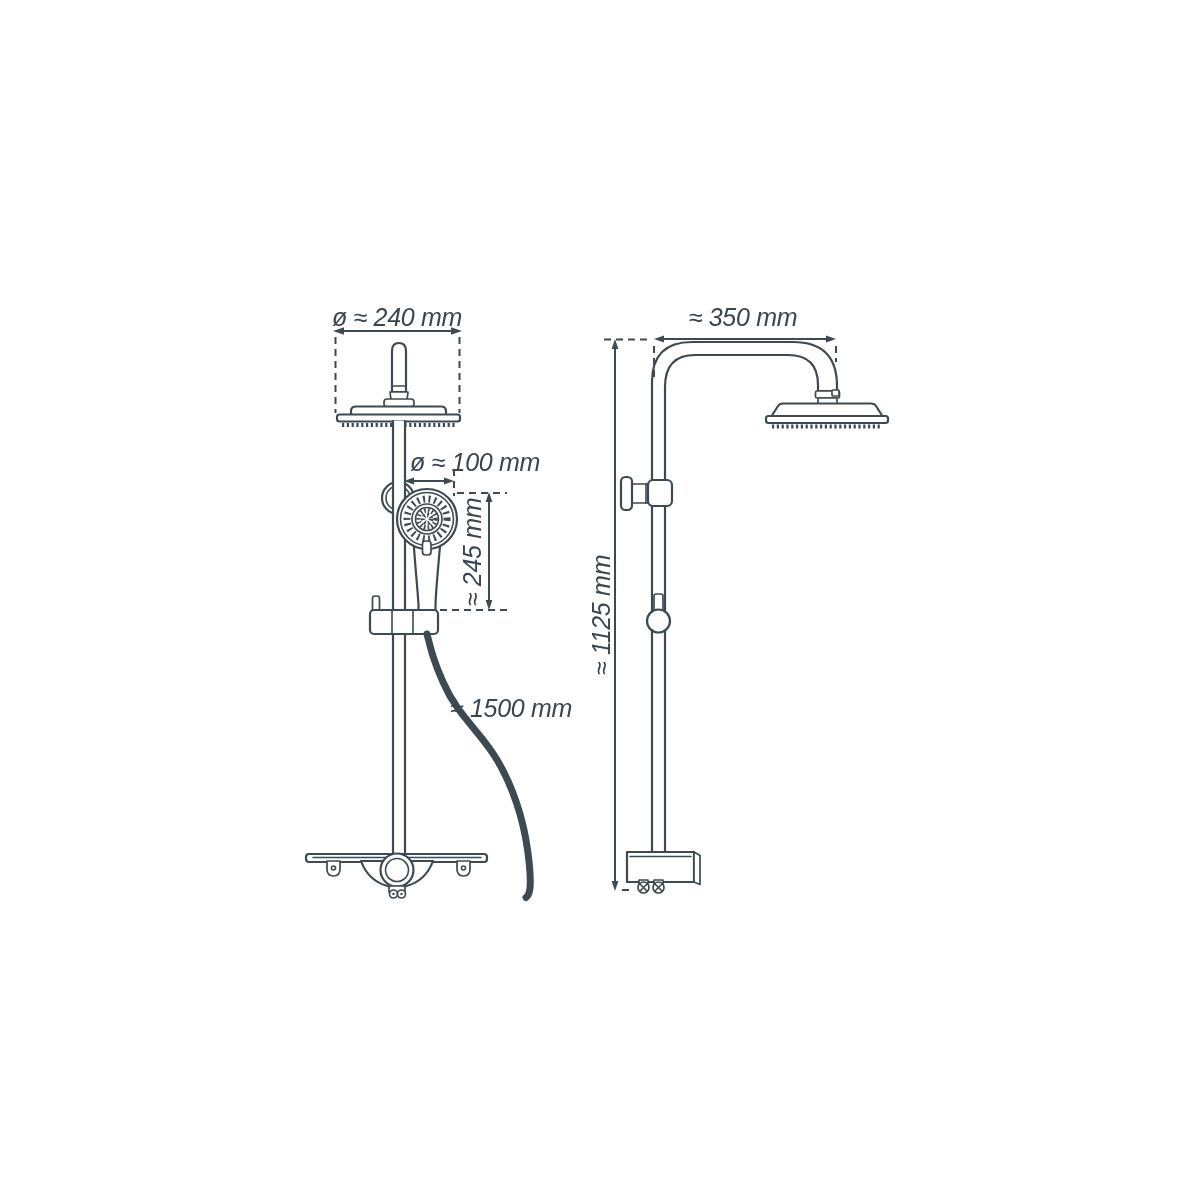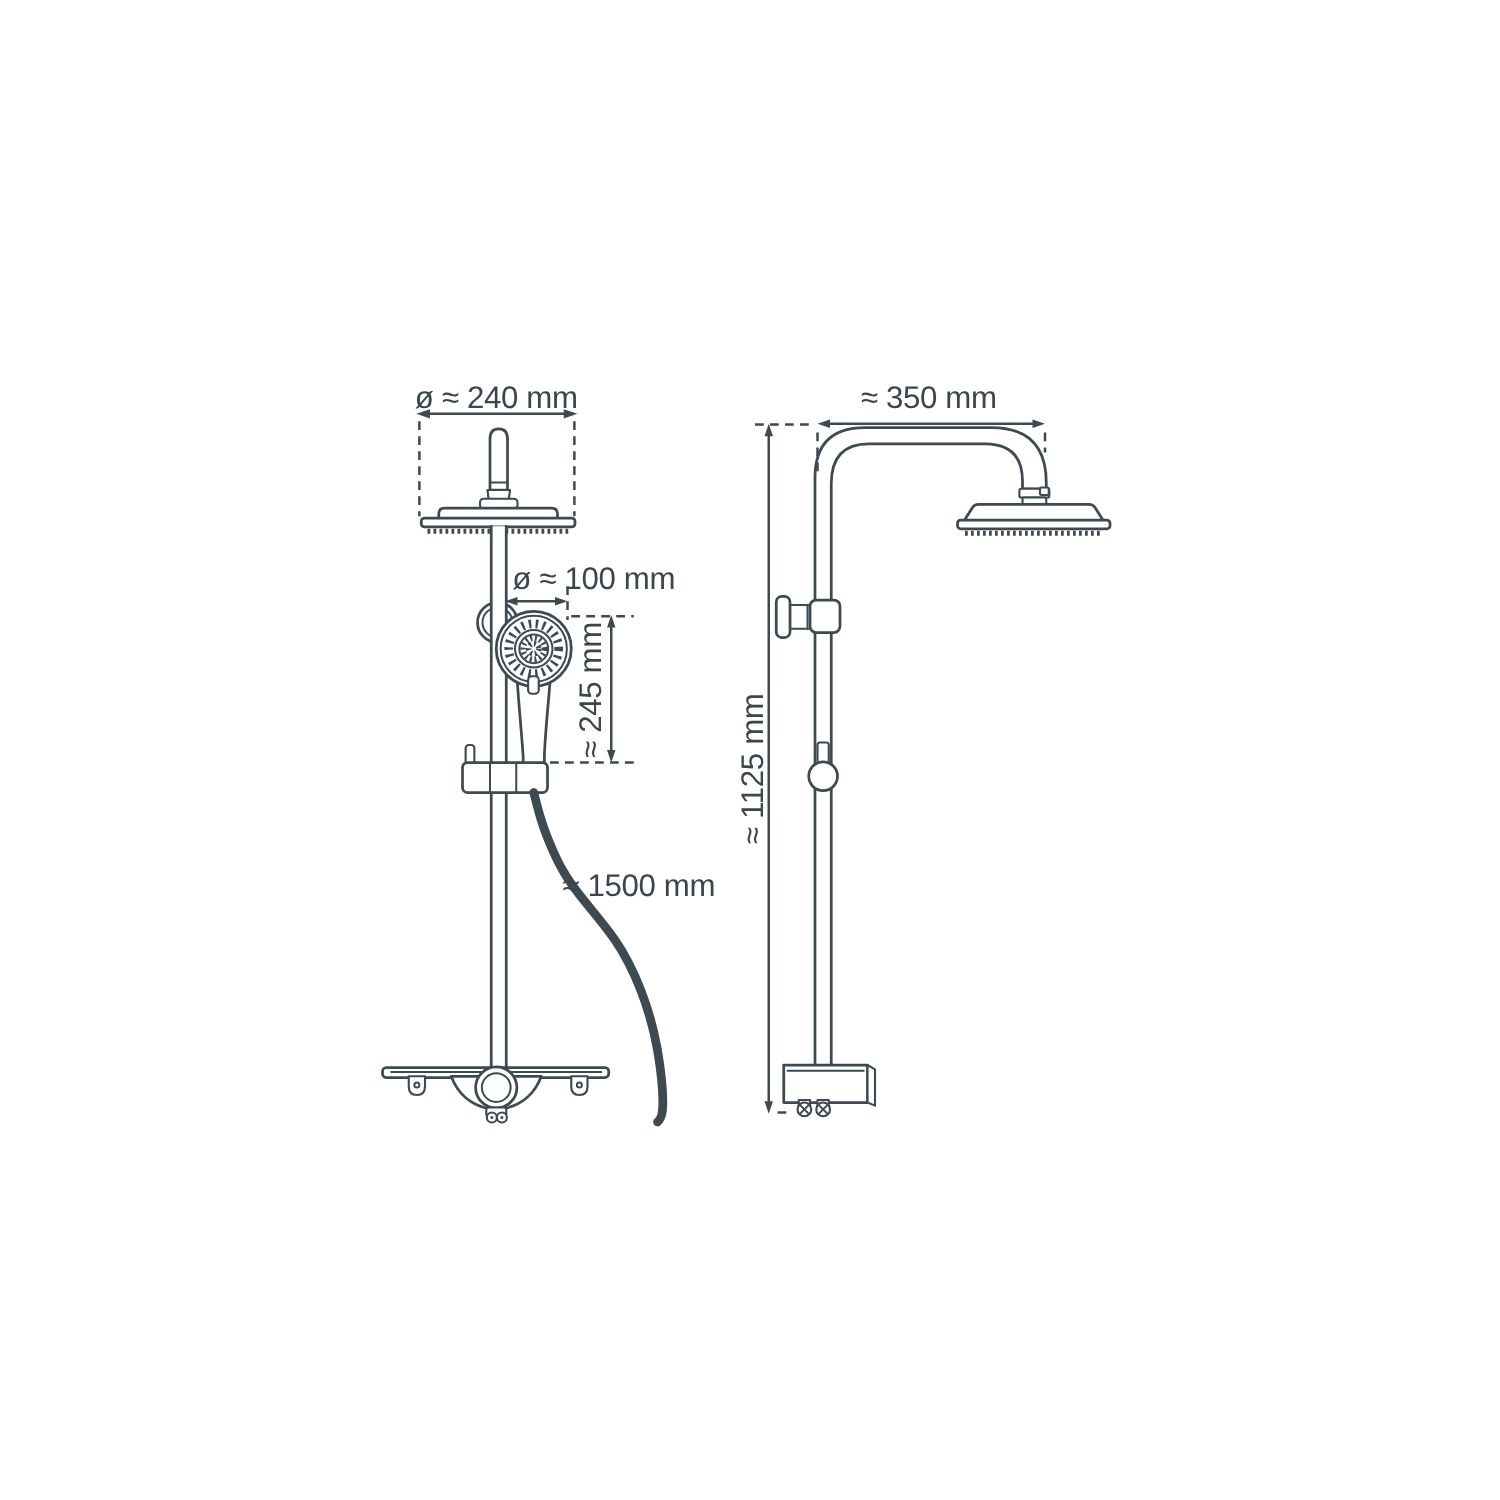--- a/index.html
+++ b/index.html
@@ -9,20 +9,21 @@
     width: 1200px;
     height: 1200px;
     font-family: "Liberation Sans", sans-serif;
   }
   .canvas {
     position: relative;
     width: 1200px;
     height: 1066px;
     background: #ffffff;
     overflow: hidden;
+    font-style: italic;
   }
   svg { display: block; }
   svg .outline { fill: none; stroke: #3d4a52; stroke-width: 2.2; stroke-linecap: round; stroke-linejoin: round; }
   svg .outline-thin { fill: none; stroke: #3d4a52; stroke-width: 1.6; stroke-linecap: round; stroke-linejoin: round; }
   svg .solid { fill: #ffffff; stroke: #3d4a52; stroke-width: 2.2; stroke-linejoin: round; }
   svg .solid-thin { fill: #ffffff; stroke: #3d4a52; stroke-width: 1.7; stroke-linejoin: round; }
   svg .dim { stroke: #3d4a52; stroke-width: 2; fill: none; }
   svg .dash { stroke: #3d4a52; stroke-width: 2; fill: none; stroke-dasharray: 7 5; }
   svg .head { fill: #3d4a52; stroke: none; }
   svg .stipple { fill: none; stroke: #3d4a52; stroke-width: 4; stroke-dasharray: 2.2 2.6; }

